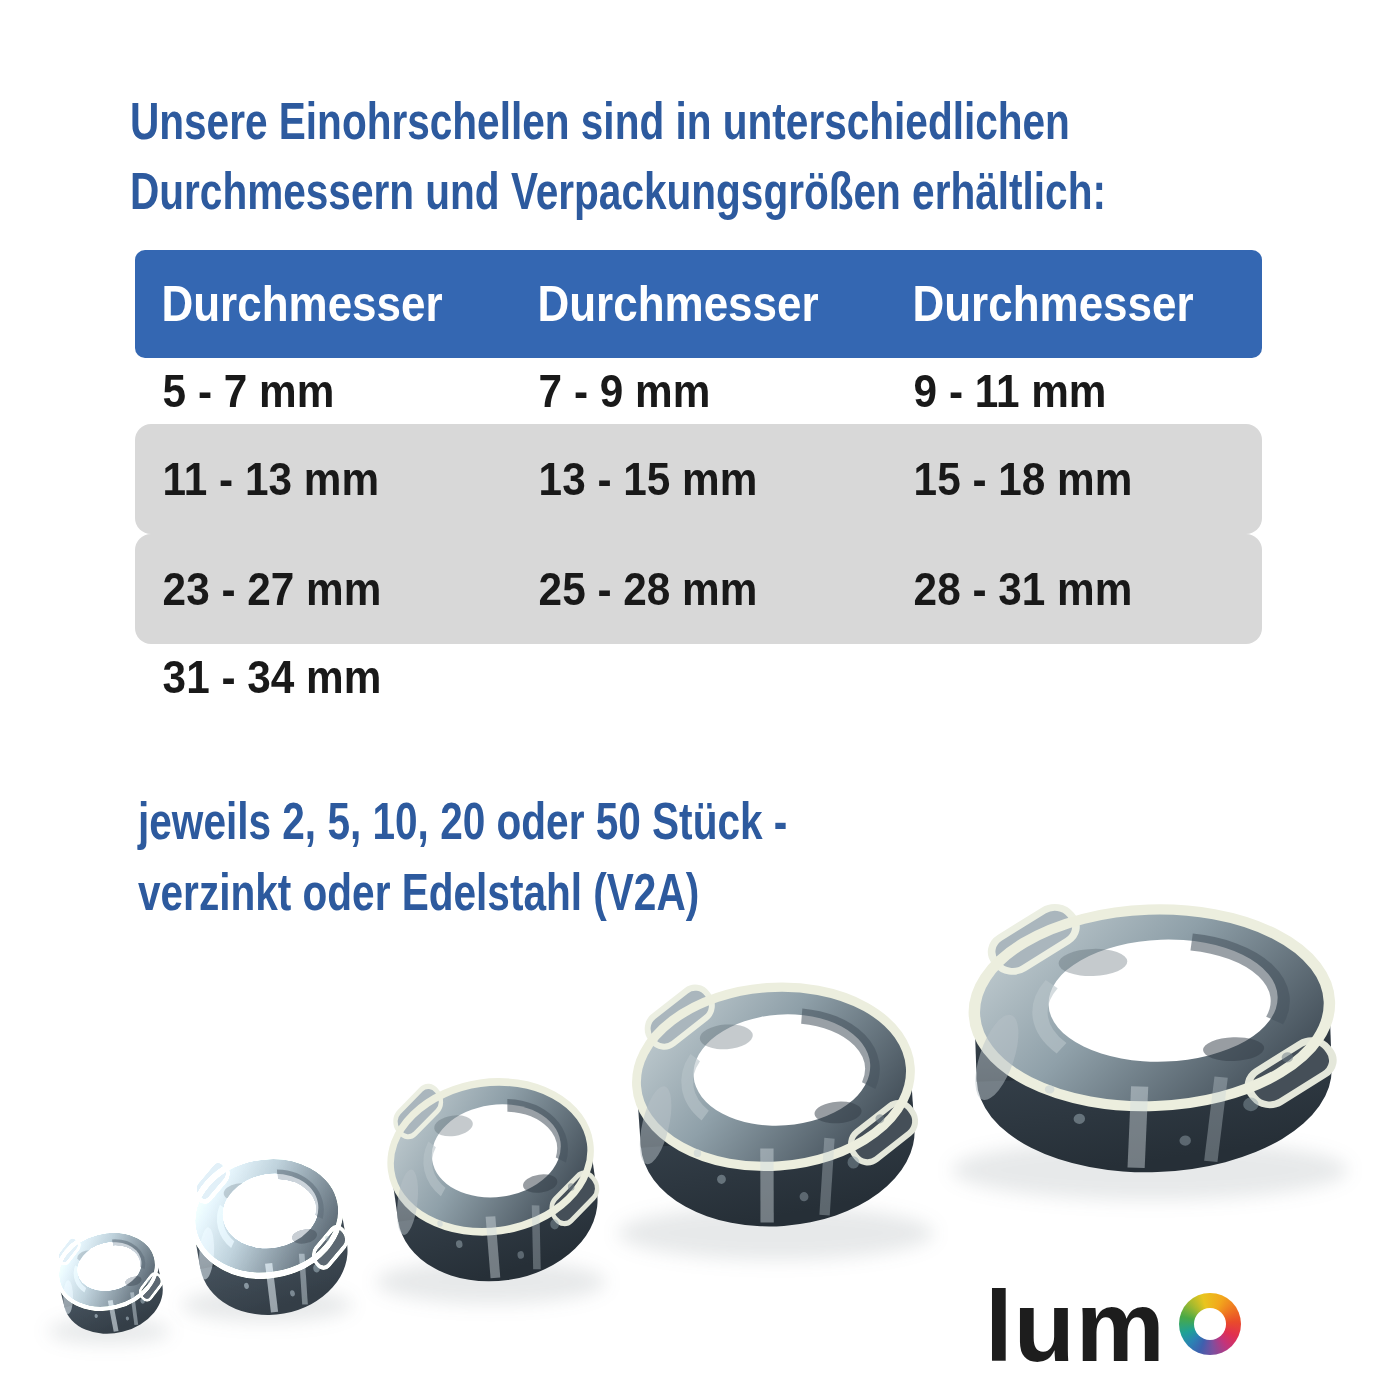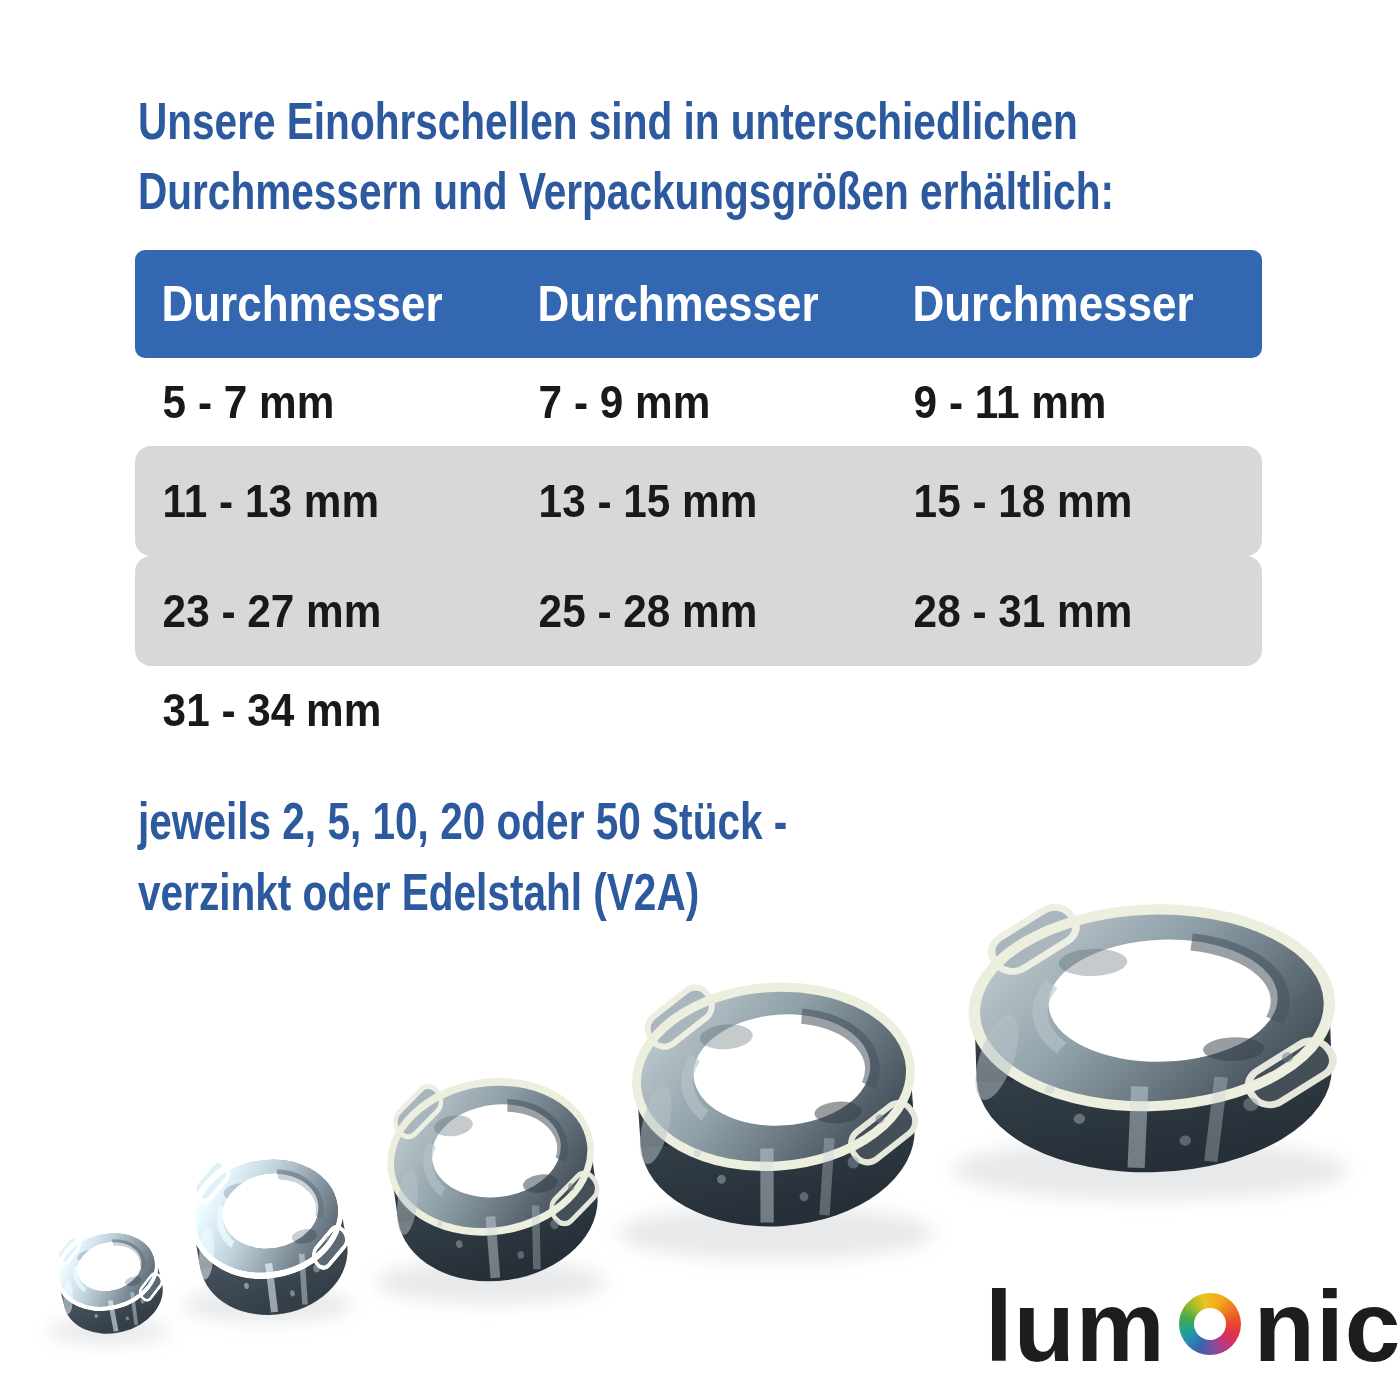--- a/index.html
+++ b/index.html
@@ -1,37 +1,37 @@
 <!DOCTYPE html>
 <html><head>
 <meta charset="utf-8">
 <style>
   html,body{margin:0;padding:0;background:#fff;}
   #page{
     position:relative;width:1400px;height:1400px;background:#ffffff;overflow:hidden;
     font-family:"Liberation Sans","DejaVu Sans",sans-serif;
   }
   
-  .heading{position:absolute;left:138px;top:86px;color:#2d5a9e;}
+  .heading{position:absolute;left:130px;top:86px;color:#2d5a9e;}
   .hline{
     font-size:52px;font-weight:bold;line-height:70px;white-space:nowrap;
     transform:scaleX(0.78);transform-origin:left center;letter-spacing:0px;
   }
   
   .dtable{position:absolute;left:135px;top:250px;width:1127px;}
   .thead{
     height:108px;background:#3467b2;border-radius:10px;
     display:grid;grid-template-columns:1fr 1fr 1fr;align-items:center;
   }
   .th{
     color:#ffffff;font-size:50px;font-weight:bold;padding-left:30px;white-space:nowrap;
     transform:scaleX(0.88);transform-origin:left center;
   }
   .trow{
-    display:grid;grid-template-columns:1fr 1fr 1fr;align-items:center;height:88px;
+    display:grid;grid-template-columns:1fr 1fr 1fr;align-items:center;height:66px;
   }
   .trow.shaded{height:110px;background:#d8d8d8;border-radius:16px;}
   .td{
     color:#191919;font-size:46px;font-weight:bold;padding-left:30px;white-space:nowrap;
     transform:scaleX(0.92);transform-origin:left center;
   }
   
   .subtext{position:absolute;left:138px;top:786px;color:#2d5a9e;}
   .sline{
     font-size:52px;font-weight:bold;line-height:71px;white-space:nowrap;
@@ -166,16 +166,15 @@
     <svg class="clamp" style="left:962px;top:36px;width:382px;height:288px;transform:rotate(-2deg);" viewBox="0 0 200 170" preserveAspectRatio="none">
         <use href="#clampSym"></use>
       </svg>
   </div>
 
   <div class="logo">
     <span class="ltxt">lum</span>
     <span class="oring">
         <span class="ohole"></span>
       </span>
-    <span class="ltxt">nic</span>
   </div>
 
 </div>
 
 </body></html>

